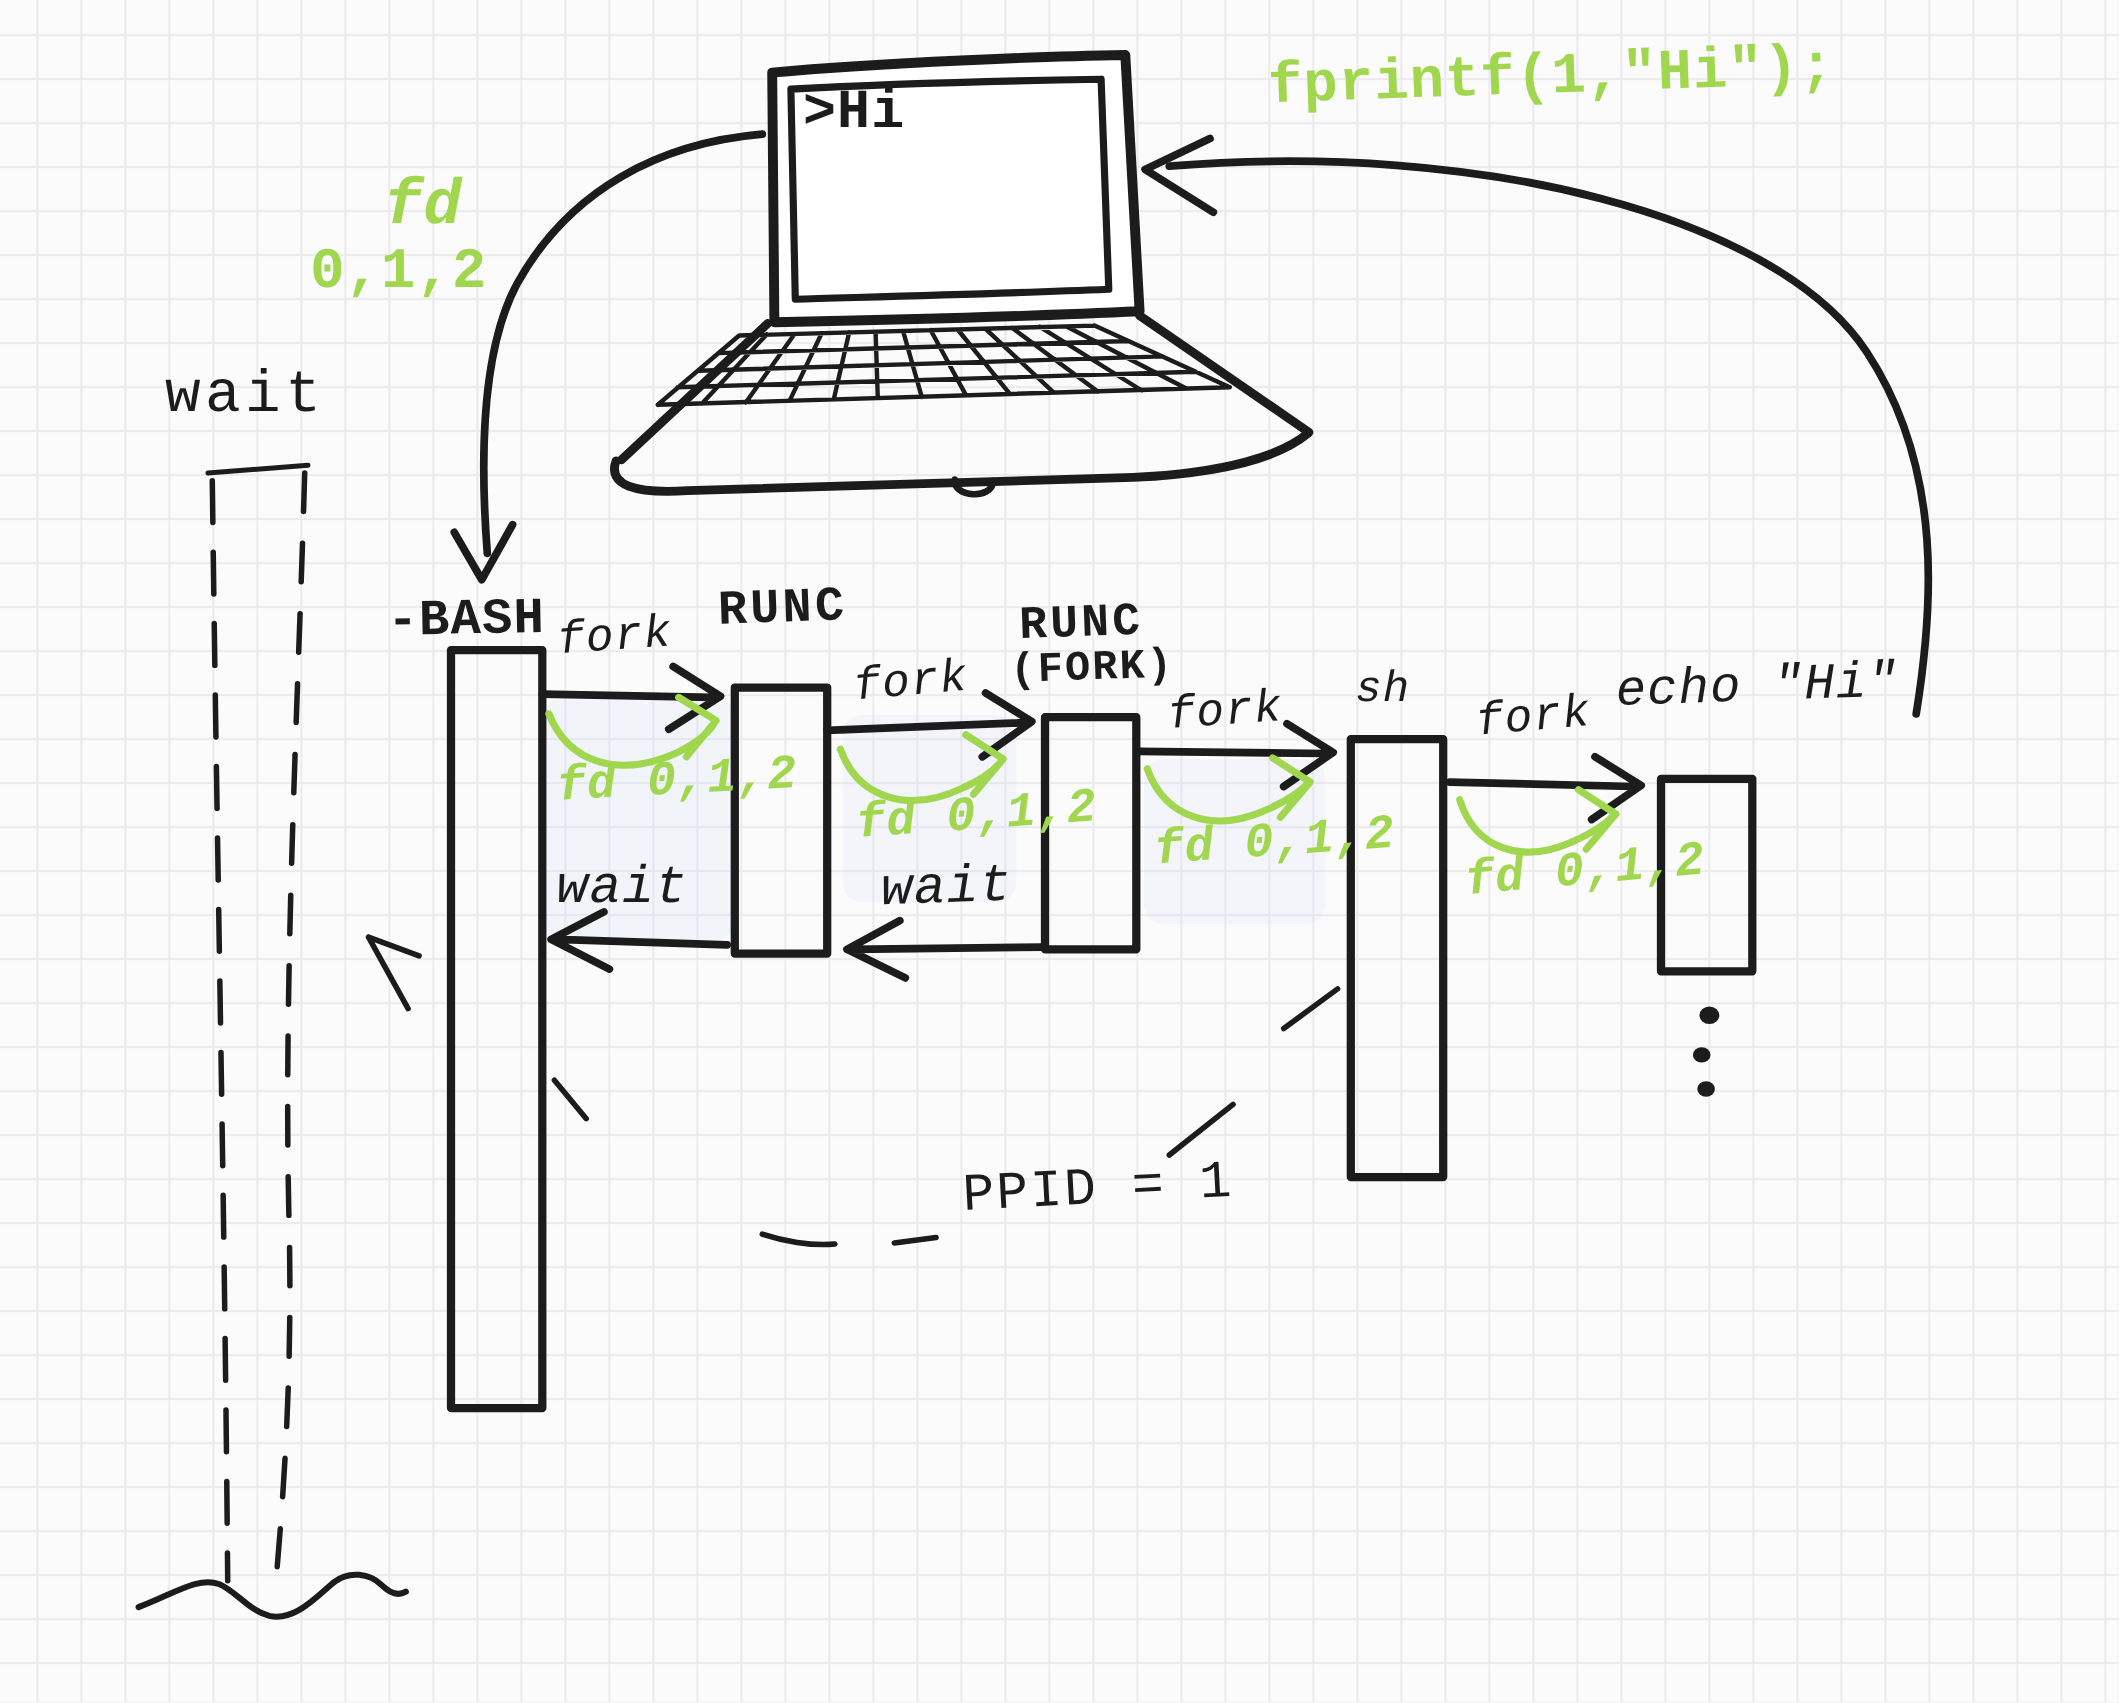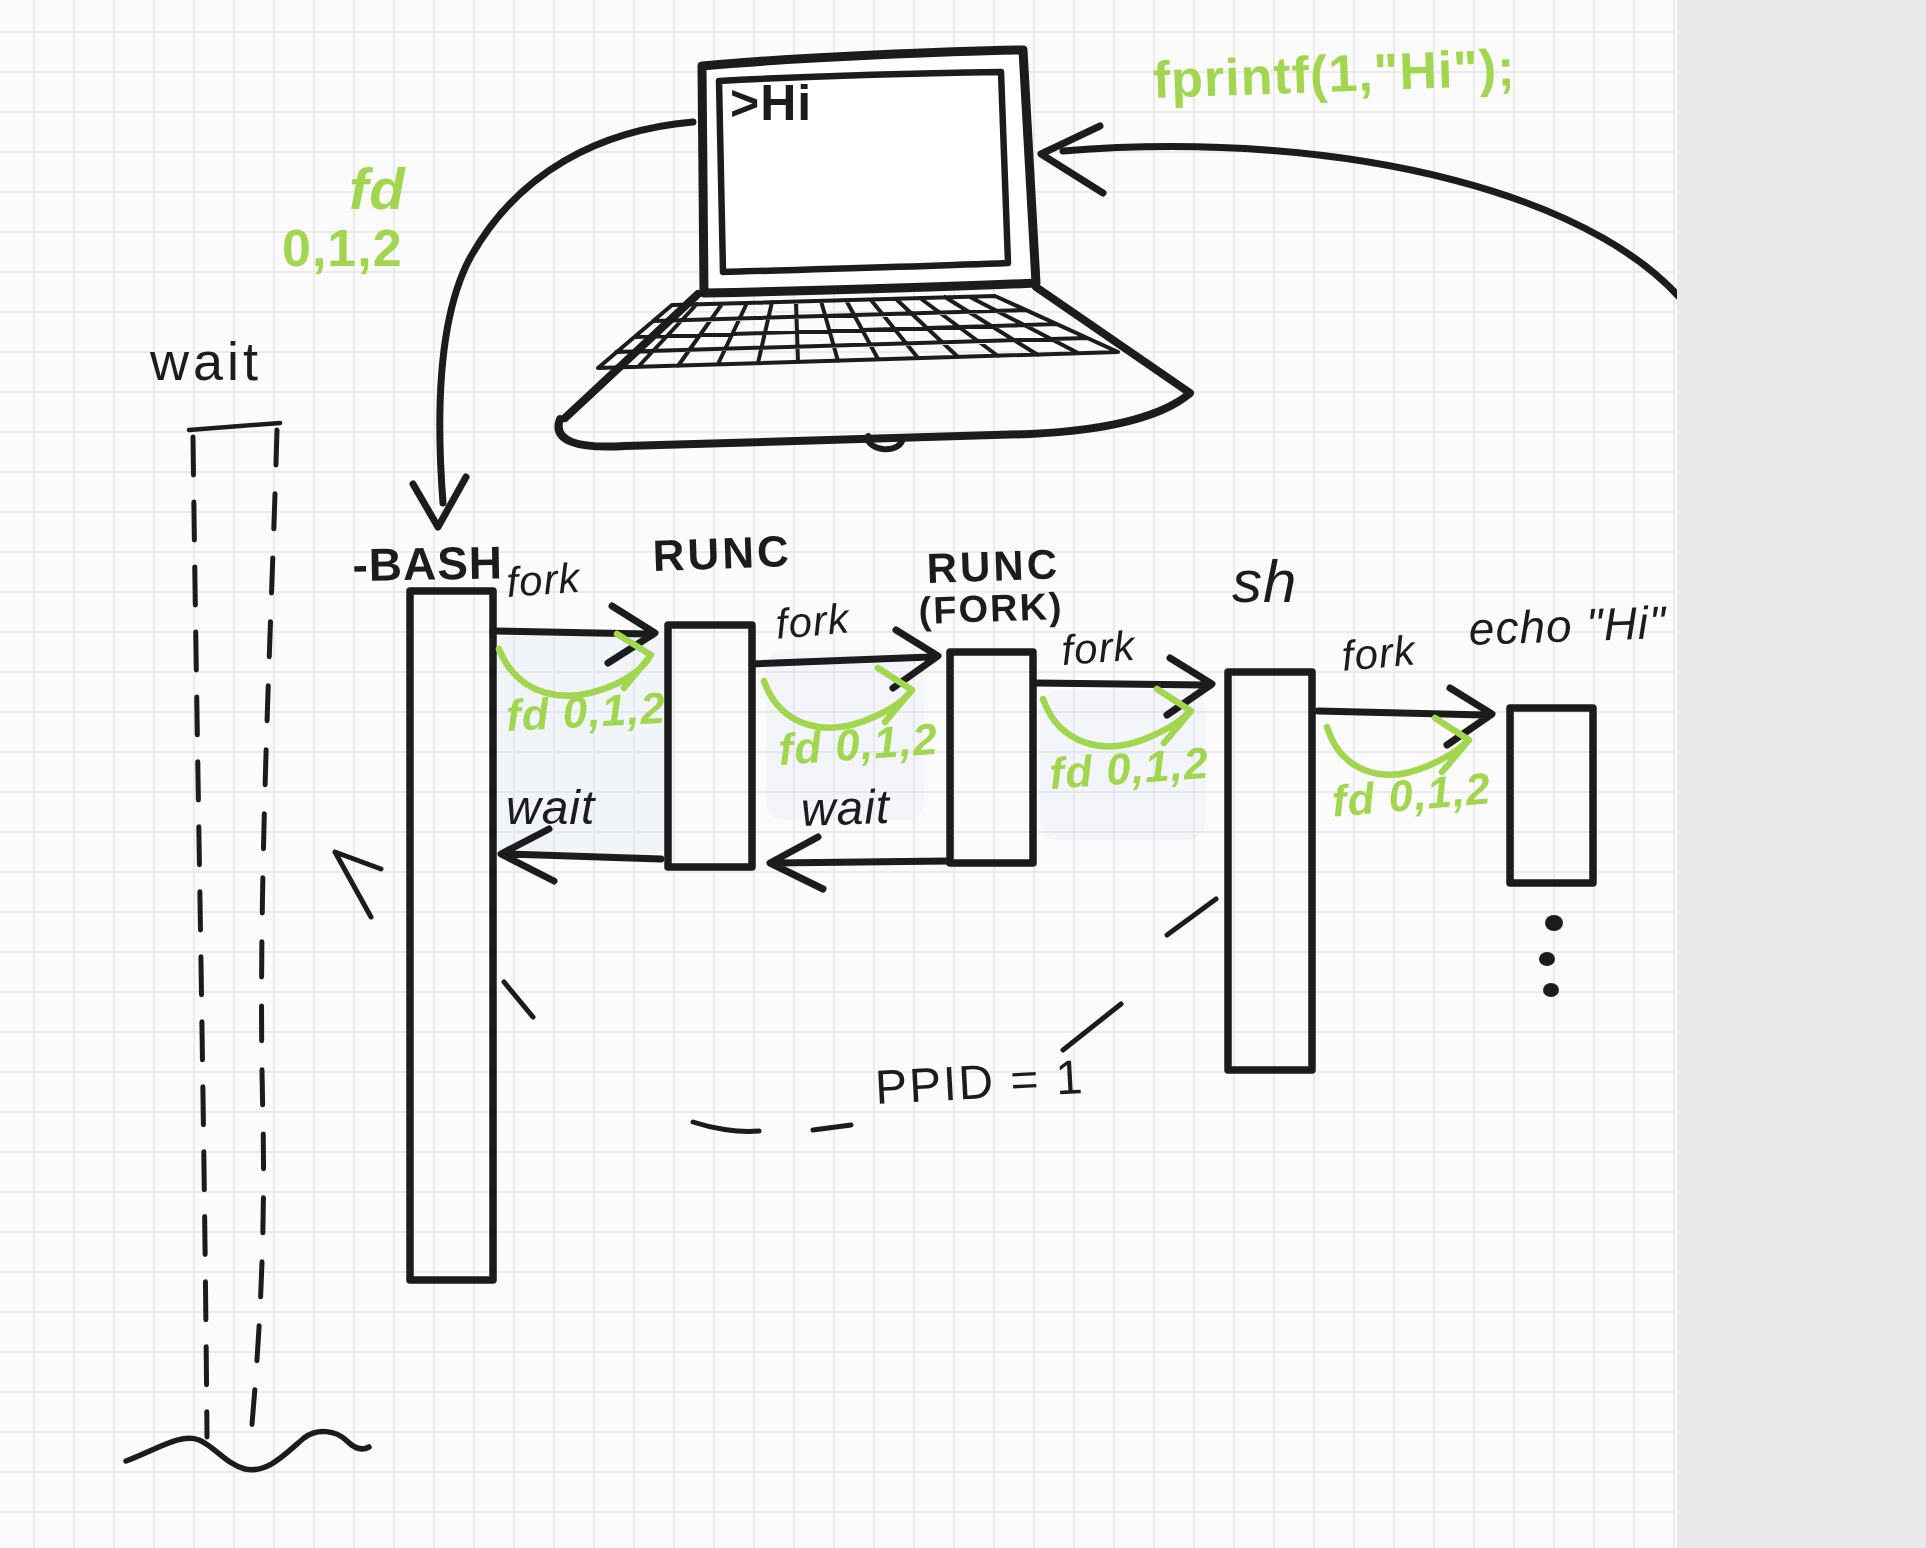--- a/index.html
+++ b/index.html
@@ -4,29 +4,29 @@
 <style>
   :root{
     --ink:#1c1c1c;
     --green:#a1d64f;
     --paper:#fbfbfc;
     --grid:#ebebee;
   }
   html,body{margin:0;padding:0;background:#e9e9e9;}
   #canvas{
     position:relative;
-    width:1677px;height:1548px;
+    width:1926px;height:1548px;
     background-color:var(--paper);
     background-image:
       linear-gradient(var(--grid) 2px, transparent 2px),
       linear-gradient(90deg, var(--grid) 2px, transparent 2px);
     background-size:40px 40px;
     background-position:-7px -9px;
     overflow:hidden;
-    font-family:Liberation Sans, sans-serif;
+    font-family:Liberation Mono, monospace;
   }
   svg.sketch{position:absolute;left:0;top:0;}
   .lbl{
     position:absolute;
     color:var(--ink);
     white-space:nowrap;
     transform-origin:left top;
     line-height:1;
     letter-spacing:1px;
     user-select:none;
@@ -125,21 +125,21 @@
 
   <div class="lbl" style="left:150px;top:334px;font-size:54px;letter-spacing:4px;">wait</div>
 
   <div class="lbl b" style="left:352px;top:542px;font-size:46px;transform:rotate(-1deg);">-BASH</div>
 
   <div class="lbl b" style="left:652px;top:534px;font-size:44px;letter-spacing:3px;transform:rotate(-2deg);">RUNC</div>
 
   <div class="lbl b" style="left:926px;top:548px;font-size:42px;letter-spacing:3px;transform:rotate(-2deg);">RUNC</div>
   <div class="lbl b" style="left:918px;top:592px;font-size:38px;letter-spacing:2px;transform:rotate(-2deg);">(FORK)</div>
 
-  <div class="lbl it" style="left:1232px;top:552px;font-size:60px;">sh</div>
+  <div class="lbl it" style="left:1232px;top:608px;font-size:40px;">sh</div>
 
   <div class="lbl it" style="left:1468px;top:606px;font-size:46px;transform:rotate(-2deg);">echo "Hi"</div>
 
   <div class="lbl it" style="left:505px;top:562px;font-size:42px;transform:rotate(-4deg);">fork</div>
   <div class="lbl it" style="left:774px;top:604px;font-size:42px;transform:rotate(-5deg);">fork</div>
   <div class="lbl it" style="left:1060px;top:630px;font-size:42px;transform:rotate(-4deg);">fork</div>
   <div class="lbl it" style="left:1340px;top:636px;font-size:42px;transform:rotate(-5deg);">fork</div>
 
   <div class="lbl green it" style="left:505px;top:694px;font-size:44px;font-weight:bold;transform:rotate(-3deg);">fd 0,1,2</div>
   <div class="lbl green it" style="left:777px;top:728px;font-size:44px;font-weight:bold;transform:rotate(-4deg);">fd 0,1,2</div>

